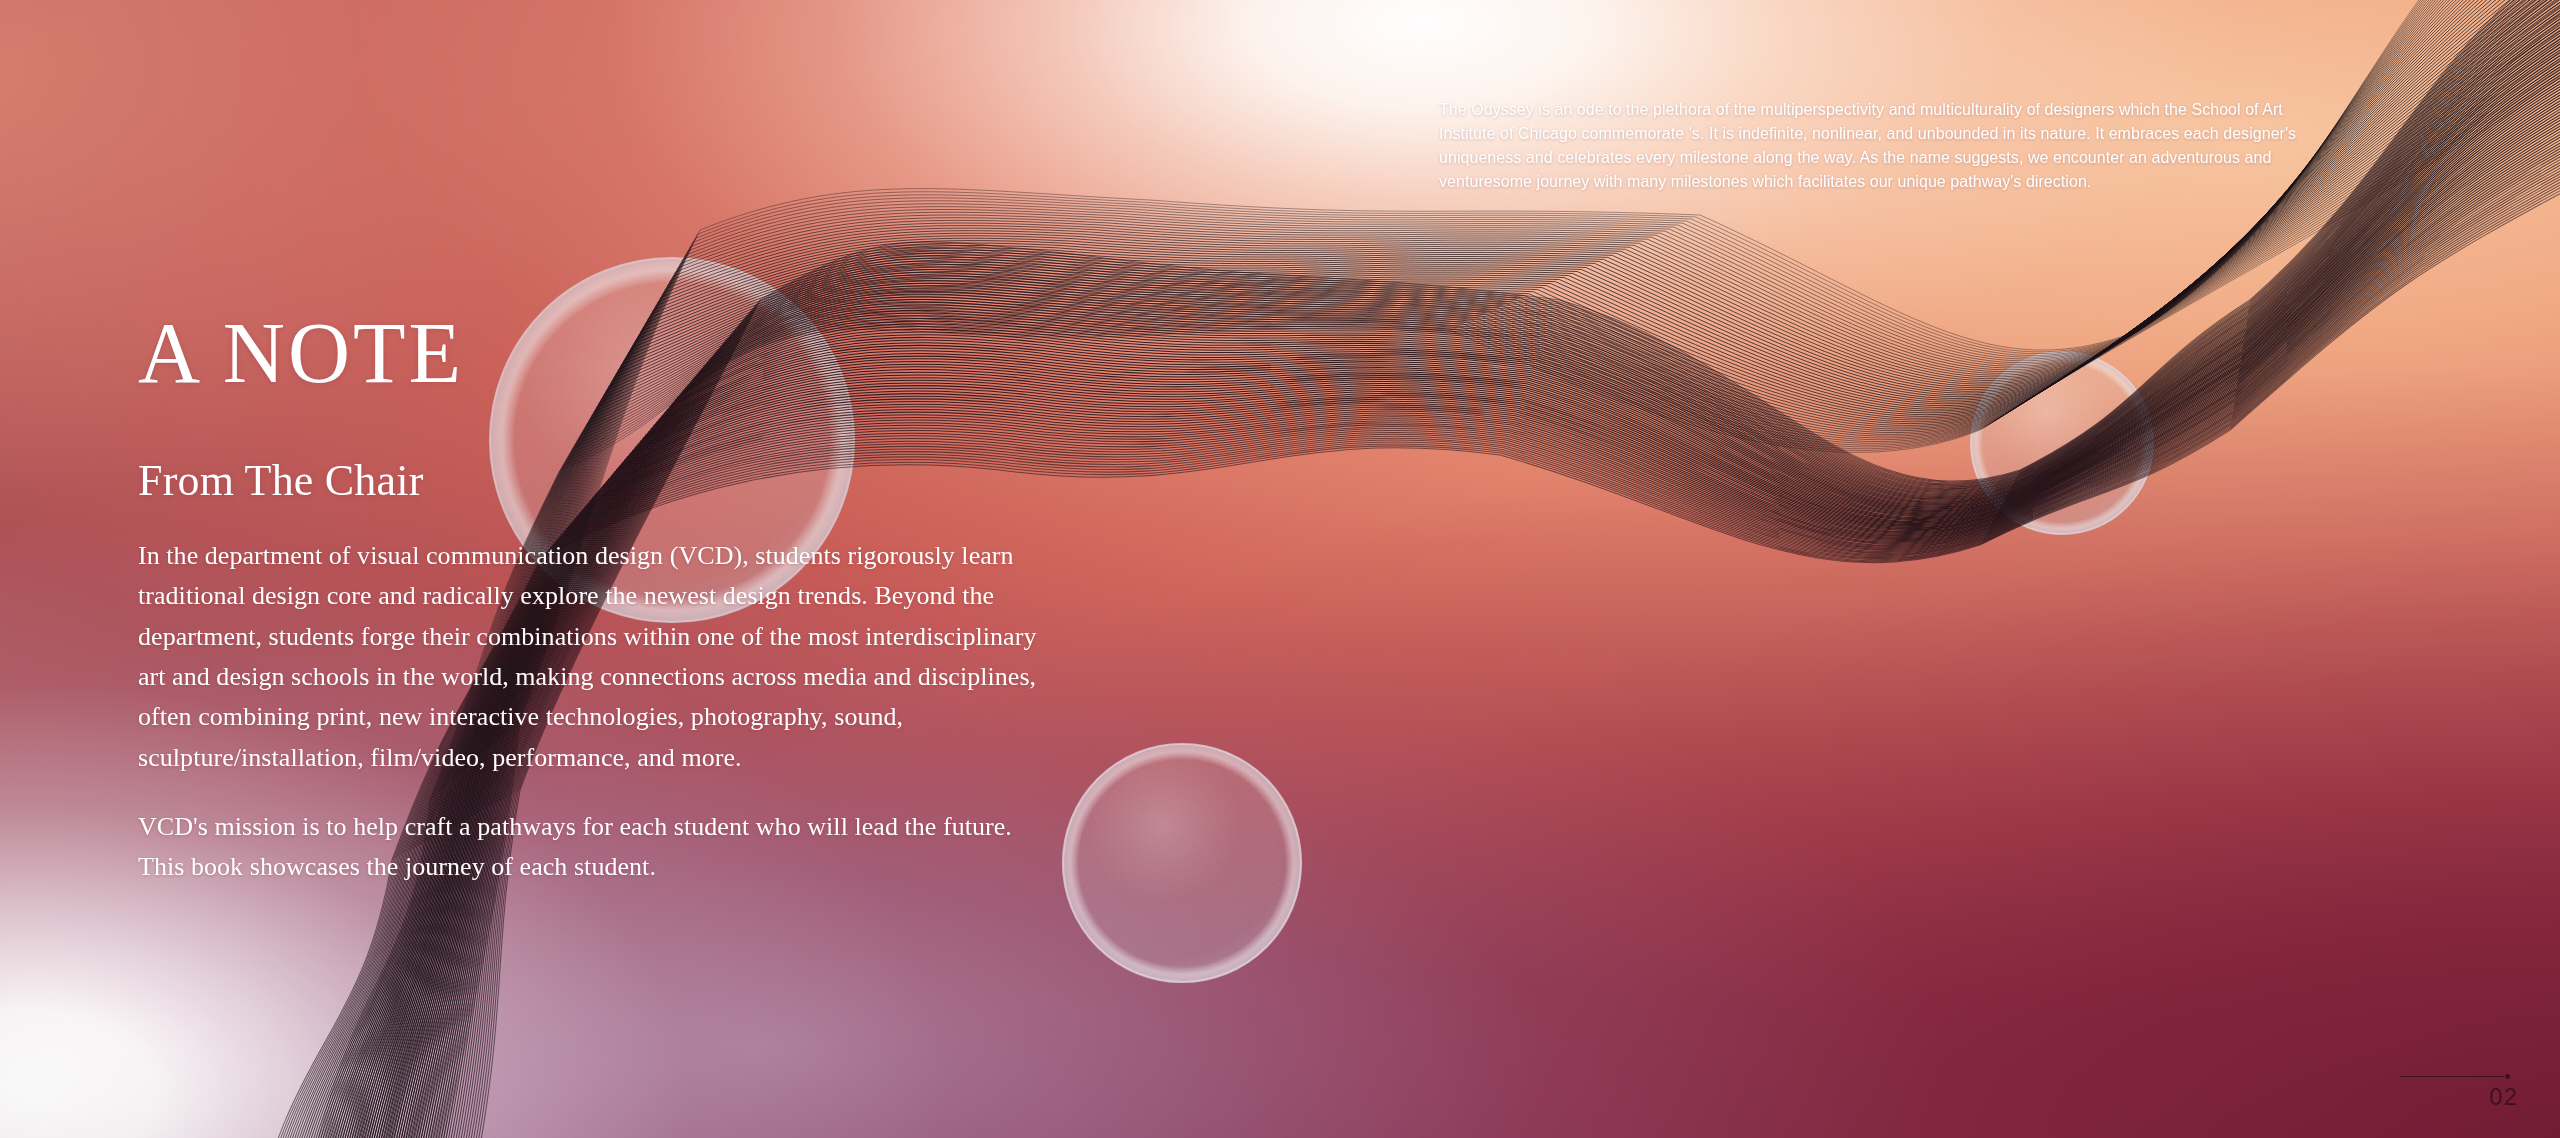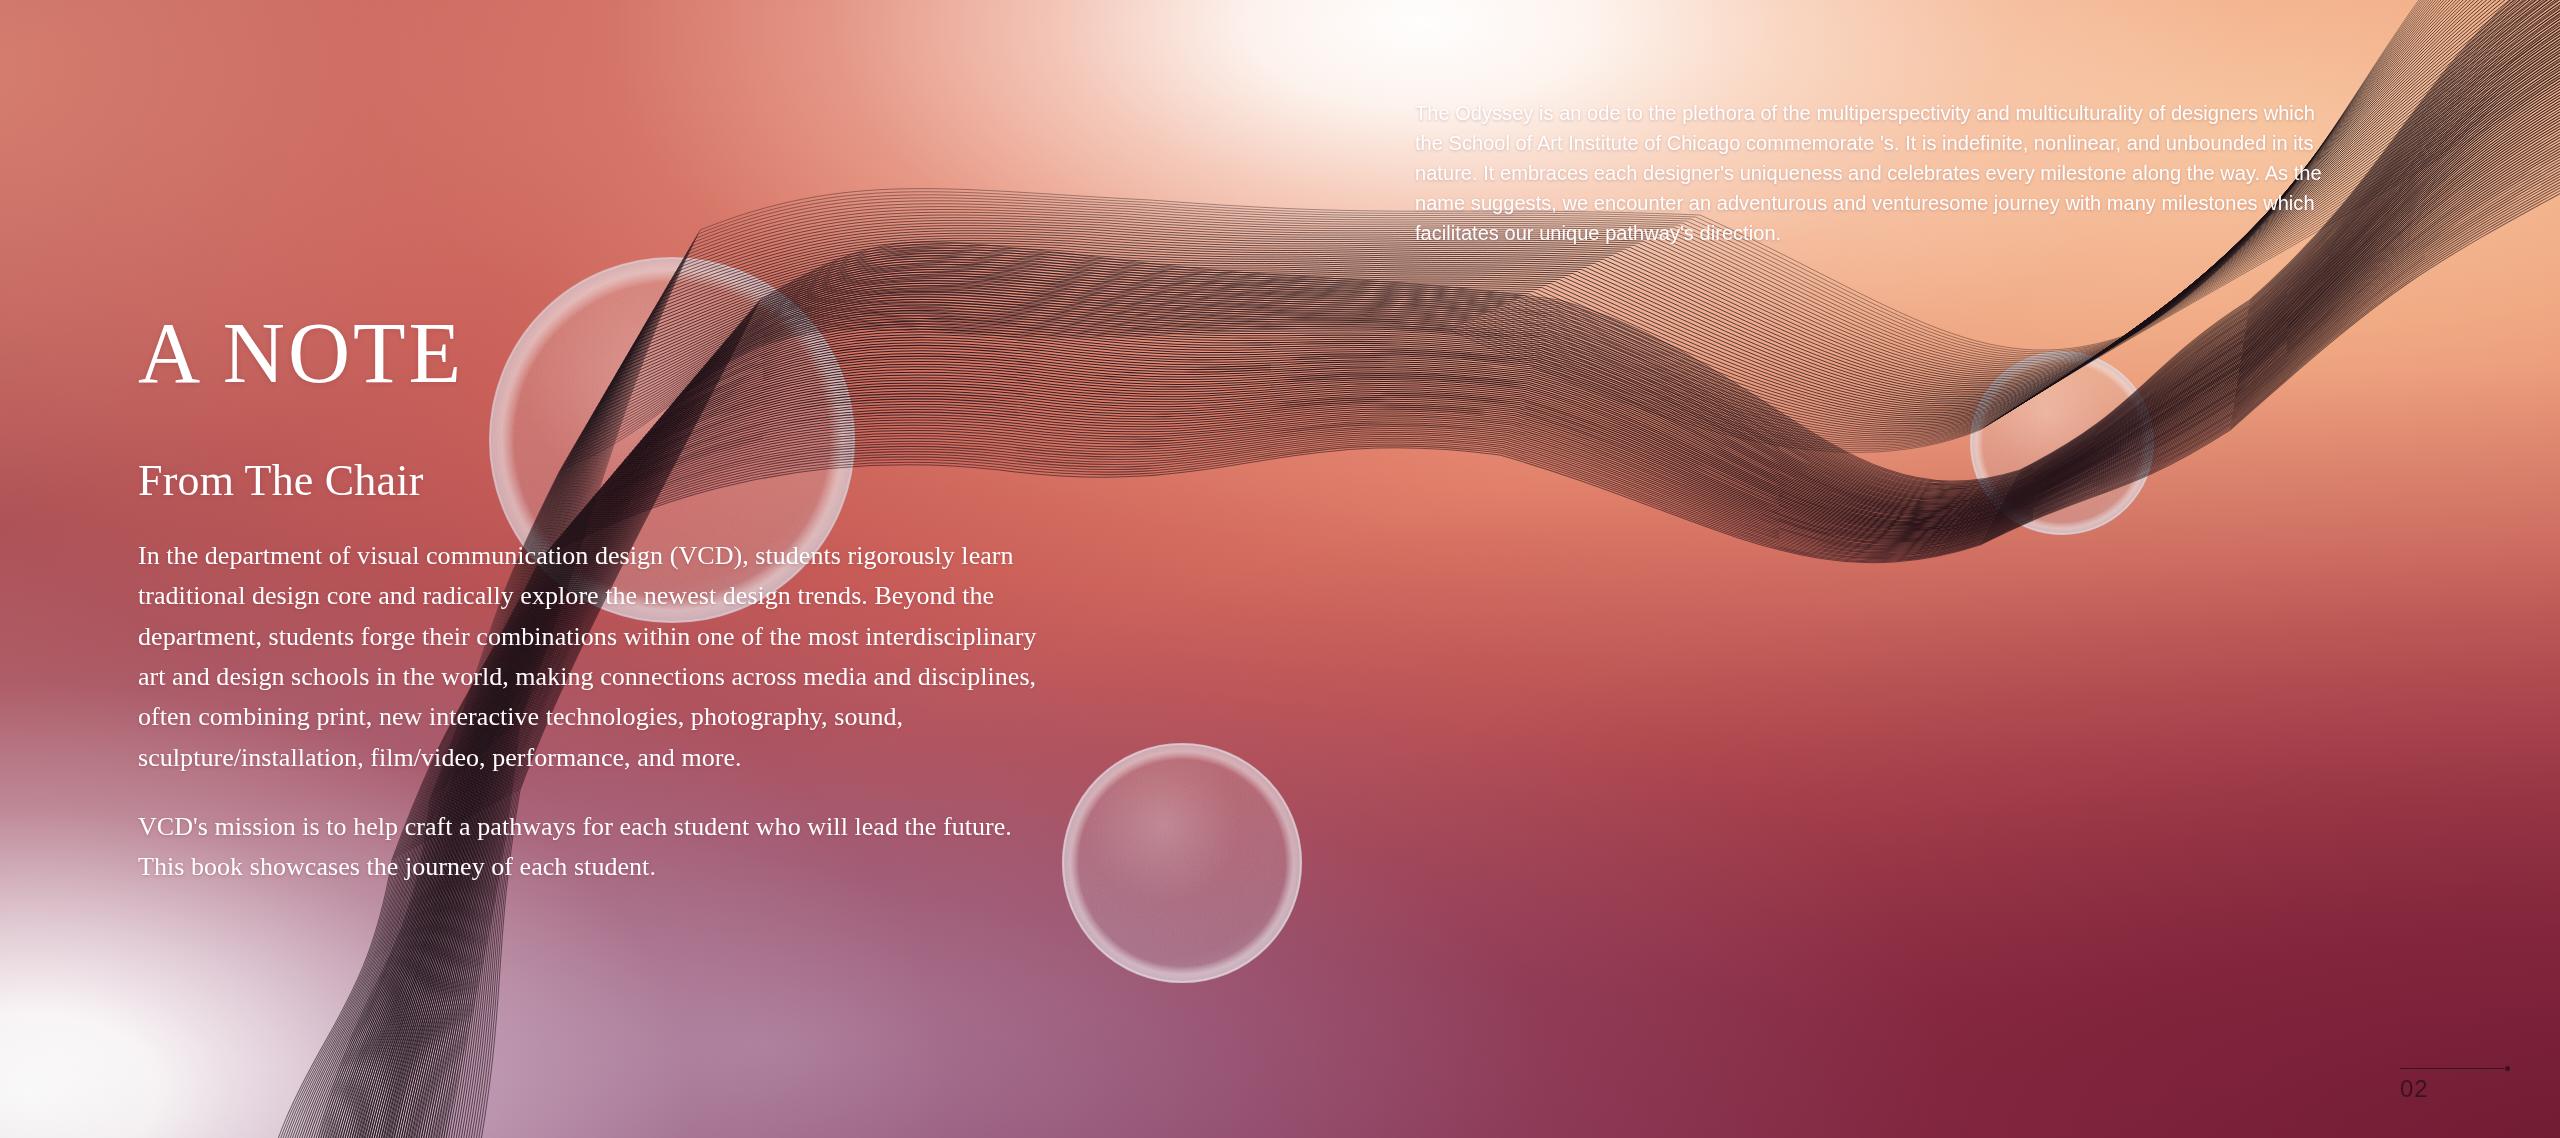--- a/index.html
+++ b/index.html
@@ -131,29 +131,29 @@
   .body-p{
     font-size:26px;
     line-height:1.55;
     font-weight:400;
     letter-spacing:0.05px;
     margin:0 0 29px 0;
     color:#ffffff;
     text-shadow:0 1px 3px rgba(110,40,55,0.26);
   }
   .body-p:last-child{margin-bottom:0;}
-  #right-col .body-p{ font-size:20px; line-height:1.5; margin-bottom:28px; }
+  #right-col .body-p{ font-size:16px; line-height:1.5; margin-bottom:28px;margin-left:24px; }
 
   
   #folio{
     position:absolute;
     right:42px;
-    bottom:36px;
+    bottom:28px;
     width:118px;
-    text-align:left;
+    text-align:right;
   }
   #folio .rule-wrap{position:relative;height:10px;width:110px;}
   #folio .rule{
     position:absolute;left:0;top:4px;
     width:104px;height:1px;
     background:#3a1220;
   }
   #folio .rule-dot{
     position:absolute;right:0;top:2px;
     width:5px;height:5px;border-radius:50%;

